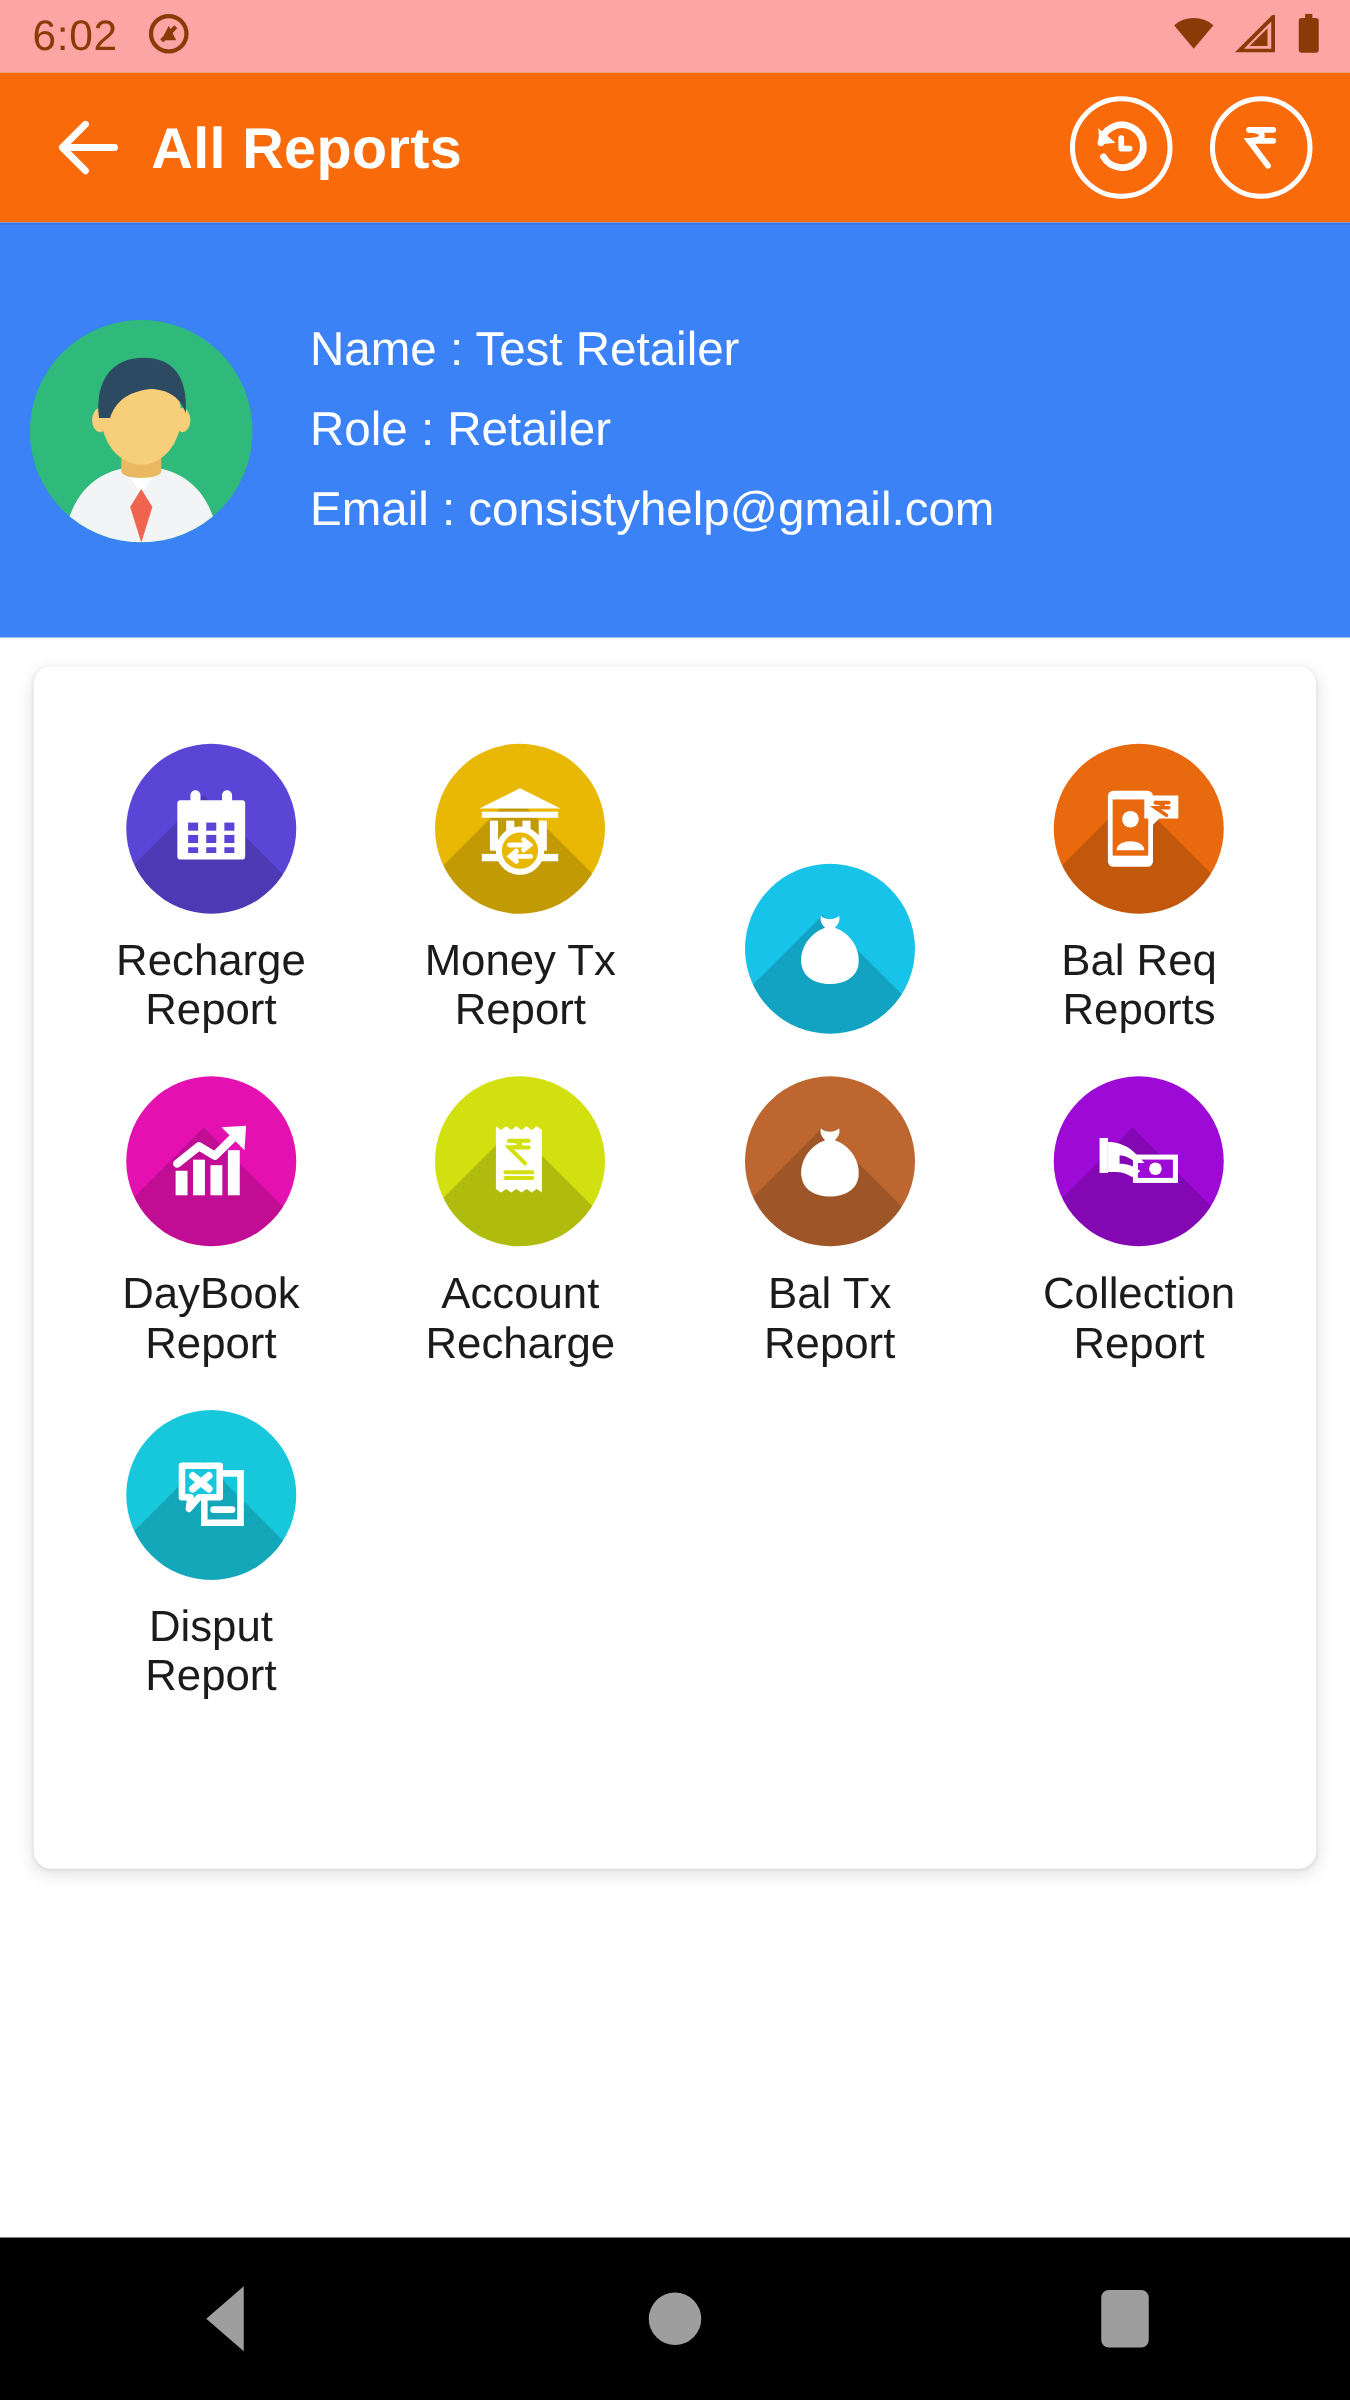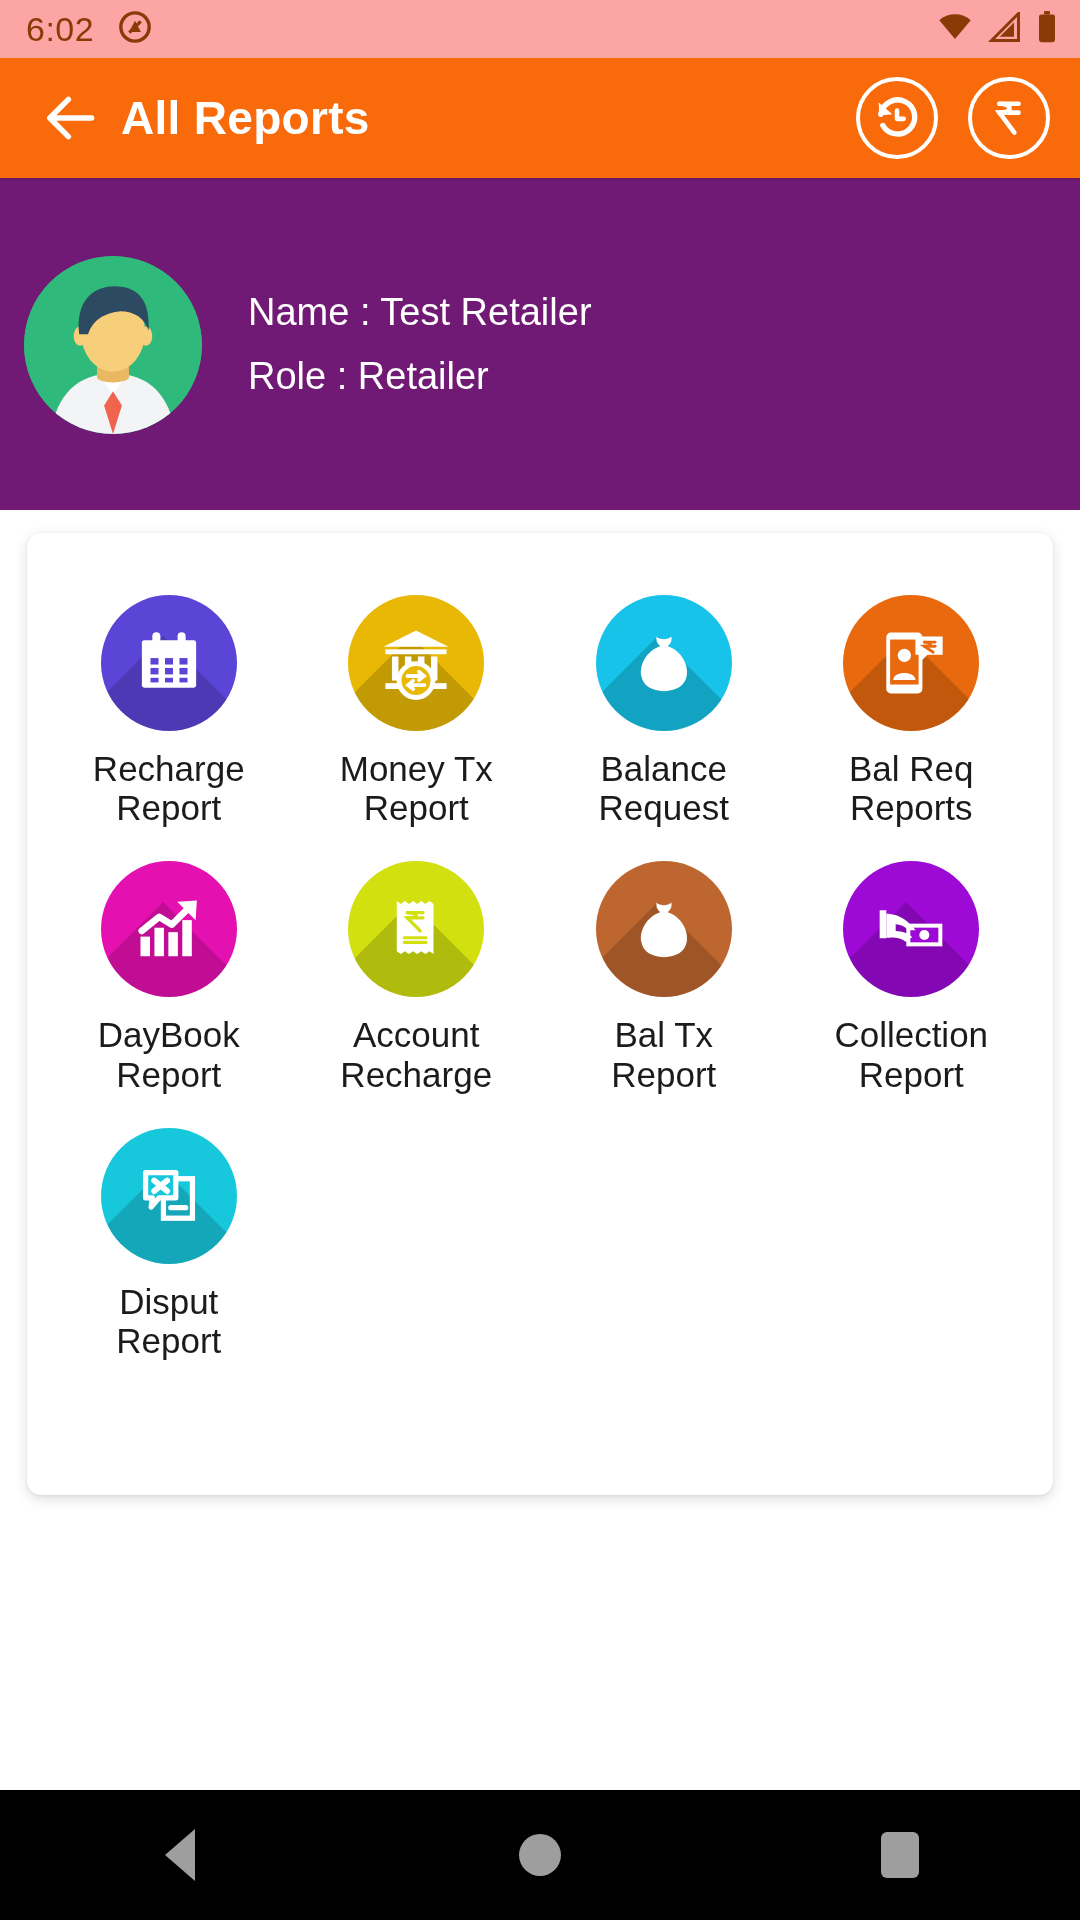--- a/index.html
+++ b/index.html
@@ -40,21 +40,21 @@
   .circle-btn {
     width:82px; height:82px; border-radius:50%;
     border:4px solid #ffffff;
     display:flex; align-items:center; justify-content:center;
     cursor:pointer; flex:0 0 auto;
   }
 
   
   .profile-band {
     position:absolute; top:178px; left:0; width:1080px; height:332px;
-    background:#701a75;
+    background:#3b82f6;
     display:flex; align-items:center;
     padding:0 40px 0 24px;
     border-top:2px solid rgba(0,0,0,0.07);
   }
   .avatar {
     width:178px; height:178px; border-radius:50%;
     background:#2fb97a; overflow:hidden; flex:0 0 auto;
     position:relative;
   }
   .profile-info { margin-left:46px; display:flex; flex-direction:column; gap:22px; }
@@ -196,20 +196,21 @@
       <ellipse cx="31.5" cy="45" rx="3.6" ry="5.4" fill="#f7ce79"></ellipse>
       <ellipse cx="68.5" cy="45" rx="3.6" ry="5.4" fill="#f7ce79"></ellipse>
 
       <path d="M31 44 C29 26 38 17 51 17 C64 17 71 25 70 42 C68 35 62 31 54 31 C46 32 39 35 36 44 Z" fill="#2d4a63"></path>
       <path d="M33 40 C33 30 38 22 46 20 C40 26 37 32 36 41 Z" fill="#2d4a63"></path>
     </svg>
   </div>
   <div class="profile-info">
     <span class="profile-line">Name : Test Retailer</span>
     <span class="profile-line">Role : Retailer</span>
+    <span class="profile-line">Email : consistyhelp@gmail.com</span>
   </div>
 </div>
 
 <div class="card">
   <div class="grid" id="reports-grid">
       <div class="tile">
         <div class="tile-icon" style="background: rgb(91, 69, 214);">
           <svg width="74" height="74" viewBox="0 0 24 24">
       <rect x="3.2" y="4.6" width="17.6" height="15.4" rx="0.8" fill="#ffffff"></rect>
       <rect x="4.8" y="9" width="14.4" height="9.4" fill="none"></rect>
@@ -255,22 +256,20 @@
       </div>
       <div class="tile">
         <div class="tile-icon" style="background: rgb(23, 195, 232);">
           <svg width="72" height="72" viewBox="0 0 24 24">
       <path d="M9.6 3.2 C10.6 4.4 13.4 4.4 14.4 3.2 C14.9 4.6 13.9 5.8 13.3 6.4
                C17.6 7.9 20.2 12.2 19.6 16.2 C19.1 19.6 15.9 21.4 12 21.4
                C8.1 21.4 4.9 19.6 4.4 16.2 C3.8 12.2 6.4 7.9 10.7 6.4
                C10.1 5.8 9.1 4.6 9.6 3.2 Z" fill="#ffffff"></path>
     </svg>
         </div>
-        <div class="tile-label">Balance
-Request</div>
       </div>
       <div class="tile">
         <div class="tile-icon" style="background: rgb(232, 105, 14);">
           <svg width="76" height="76" viewBox="0 0 24 24">
       <rect x="4.2" y="2.4" width="11.4" height="19.2" rx="1.4" fill="#ffffff"></rect>
       <rect x="5.4" y="4.6" width="9" height="14.2" fill="#e8690e"></rect>
       <circle cx="9.9" cy="9.6" r="2.1" fill="#ffffff"></circle>
       <path d="M6.4 17.4 C6.4 14.4 13.4 14.4 13.4 17.4 Z" fill="#ffffff"></path>
       <path d="M13.4 3.6 L22 3.6 L22 9.4 L17.2 9.4 L14.8 11.8 L15.2 9.4 L13.4 9.4 Z" fill="#ffffff"></path>
       <g fill="none" stroke="#e8690e" stroke-width="0.9" stroke-linecap="round">

